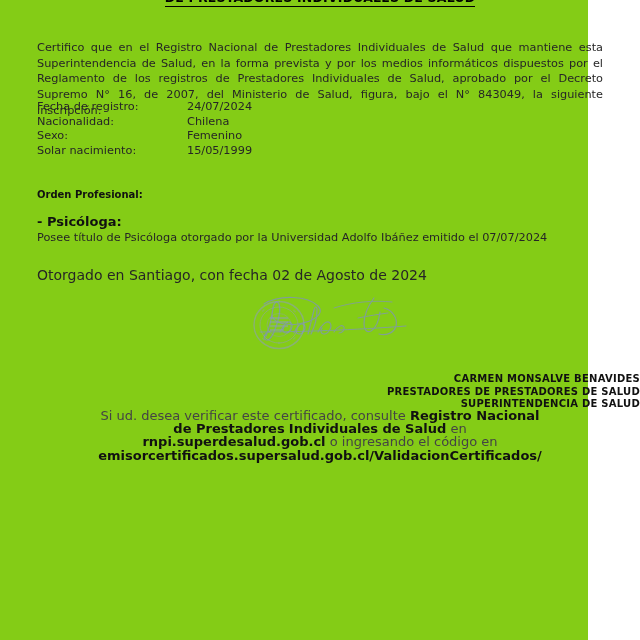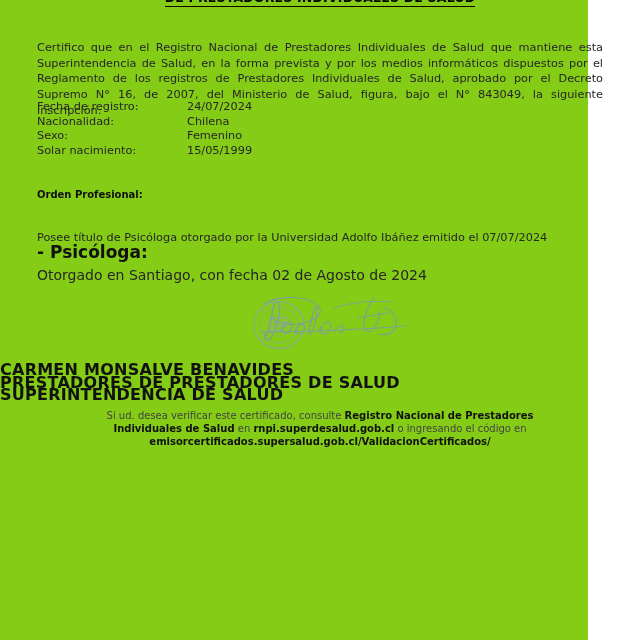--- a/index.html
+++ b/index.html
@@ -78,24 +78,23 @@
     left: 37px;
     top: 189px;
     font-size: 10px;
     font-weight: bold;
     color: #111111;
   }
   .orden-item {
     position: absolute;
     left: 37px;
     top: 214px;
-    font-size: 17px;
+    font-size: 13px;
     font-weight: bold;
     color: #111111;
-    margin-top: 28px;
   }
   .orden-detail {
     position: absolute;
     left: 37px;
     top: 231px;
     font-size: 11.3px;
     color: #262626;
   }
   .granted {
     position: absolute;
@@ -127,38 +126,38 @@
     top: 0px;
     width: 180px;
     height: 58px;
     opacity: 0.72;
   }
 
   
   .signatory {
     position: absolute;
     left: 0;
-    top: 364px;
+    top: 373px;
     width: 640px;
-    text-align: left;
-    font-size: 16px;
+    text-align: right;
+    font-size: 10px;
     font-weight: bold;
     line-height: 12.6px;
     letter-spacing: 0.25px;
     color: #111111;
   }
 
   
   .footer {
     position: absolute;
     left: 90px;
     top: 409px;
     width: 460px;
     text-align: center;
-    font-size: 10px;
+    font-size: 13px;
     line-height: 13.2px;
     color: #444444;
   }
   .footer b { color: #111111; }
 </style>
 </head>
 <body>
 
 <div class="page">
 

